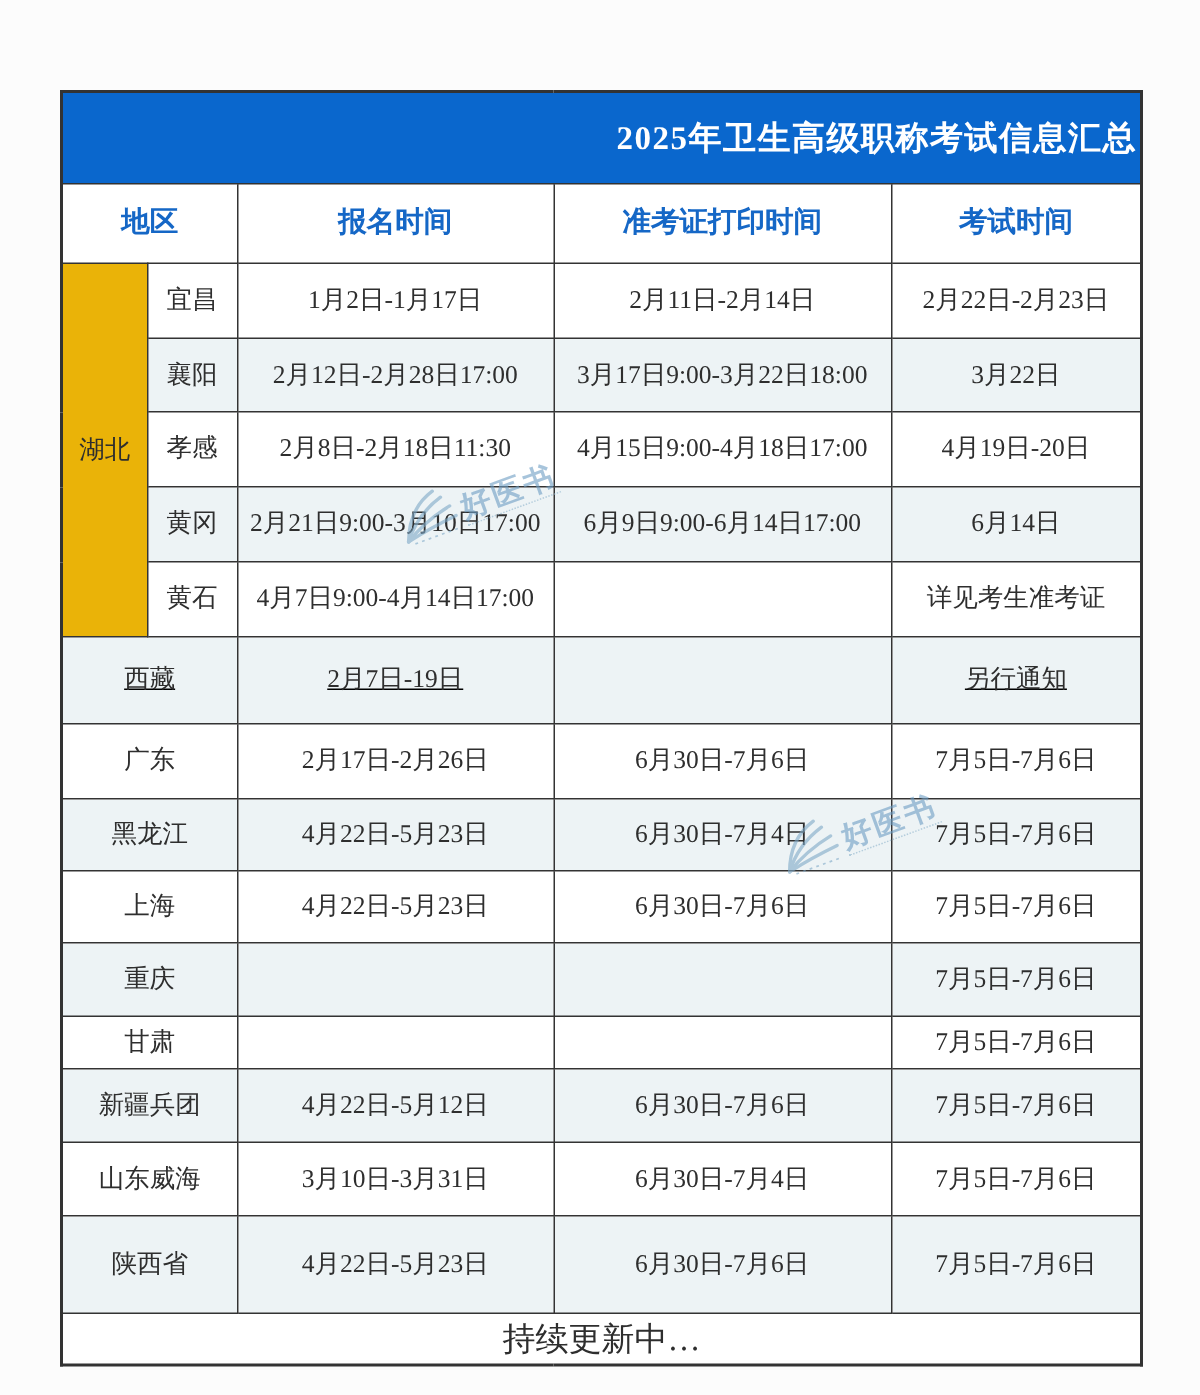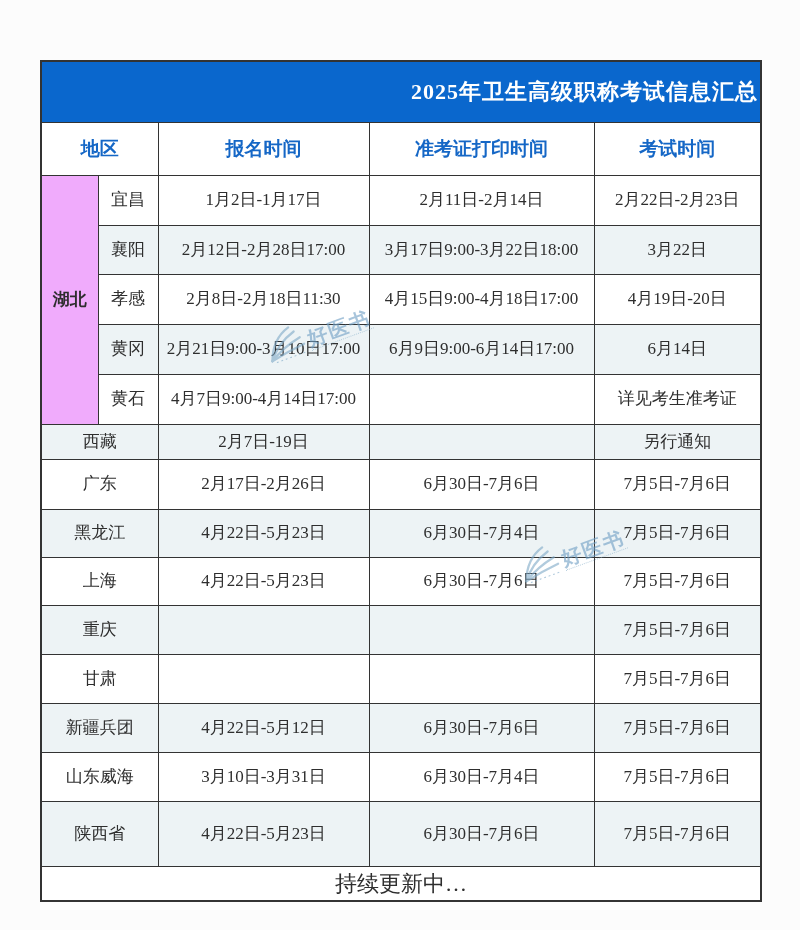--- a/index.html
+++ b/index.html
@@ -39,21 +39,21 @@
     border-bottom:1px solid #333;
     text-align:right;
   }
   .cols-row th{
     color:#1567c6;
     font-weight:bold;
     font-size:19px;
     height:50px;
     background:#ffffff;
   }
-  .province{background:#f0abfc;font-weight:700;}
+  .province{background:#eab308;font-weight:400;}
   .city{font-weight:400;}
   .region{font-weight:400;}
   tr.alt td, tr.alt th.city, tr.alt th.region{background:#edf3f5;text-align:center;}
   .footer-row td{height:31px;font-size:22px;border-radius:16px;}
   
   .watermark{
     position:absolute;
     display:flex;
     align-items:flex-end;
     gap:2px;
@@ -123,21 +123,21 @@
           <td>2月21日9:00-3月10日17:00</td>
           <td>6月9日9:00-6月14日17:00</td>
           <td>6月14日</td>
         </tr>
         <tr style="height: 50px;">
           <th class="city">黄石</th>
           <td>4月7日9:00-4月14日17:00</td>
           <td></td>
           <td>详见考生准考证</td>
         </tr>
-        <tr class="alt" style="height: 35px;">
+        <tr class="alt" style="height: 58px; text-decoration: underline;">
           <th colspan="2" class="region">西藏</th>
           <td>2月7日-19日</td>
           <td></td>
           <td>另行通知</td>
         </tr>
         <tr style="height: 50px;">
           <th colspan="2" class="region">广东</th>
           <td>2月17日-2月26日</td>
           <td>6月30日-7月6日</td>
           <td>7月5日-7月6日</td>
@@ -153,21 +153,21 @@
           <td>4月22日-5月23日</td>
           <td>6月30日-7月6日</td>
           <td>7月5日-7月6日</td>
         </tr>
         <tr class="alt" style="height: 49px; padding-left: 48px;">
           <th colspan="2" class="region">重庆</th>
           <td></td>
           <td></td>
           <td>7月5日-7月6日</td>
         </tr>
-        <tr style="height: 49px;">
+        <tr style="height: 35px;">
           <th colspan="2" class="region">甘肃</th>
           <td></td>
           <td></td>
           <td>7月5日-7月6日</td>
         </tr>
         <tr class="alt" style="height: 49px;">
           <th colspan="2" class="region">新疆兵团</th>
           <td>4月22日-5月12日</td>
           <td>6月30日-7月6日</td>
           <td>7月5日-7月6日</td>

